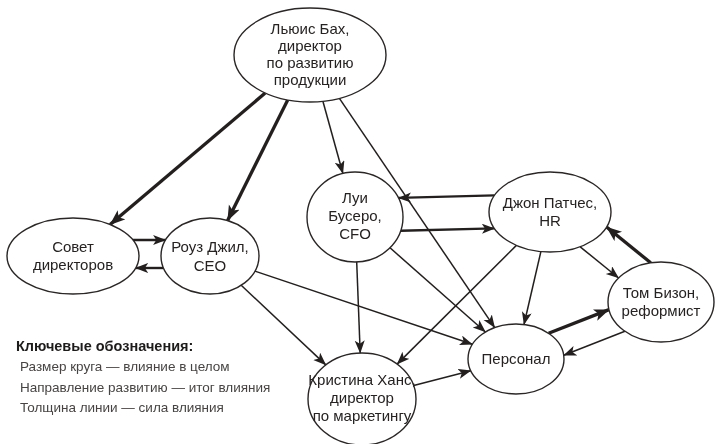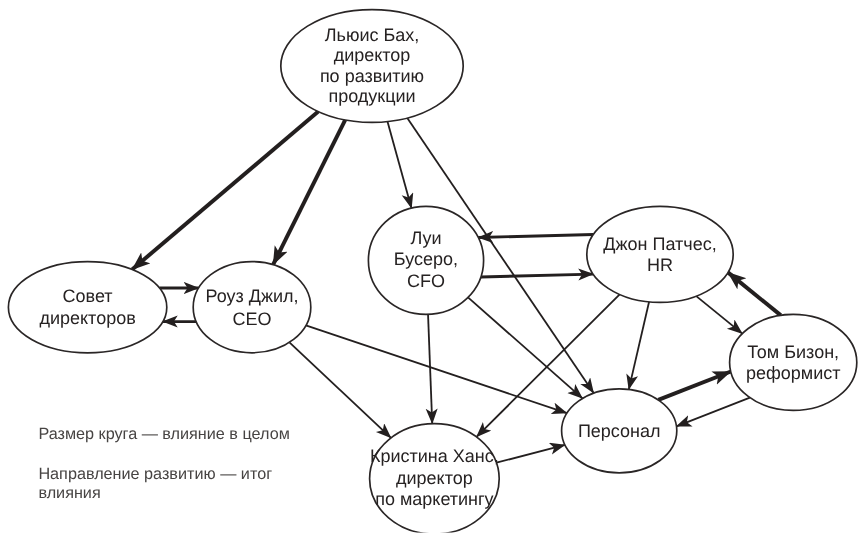--- a/index.html
+++ b/index.html
@@ -43,21 +43,21 @@
     font-size: 14.5px;
     font-weight: bold;
     color: #1e1b1b;
     margin: 0 0 2px 0;
     line-height: 17px;
   }
   .legend-item {
     font-size: 13.5px;
     color: #474443;
     line-height: 16.5px;
-    margin: 16px;
+    margin: 4px;
   }
 </style>
 </head>
 <body>
 
 <div class="stage">
 
   <svg class="diagram" width="719" height="444" viewBox="0 0 719 444">
     <defs>
       <marker id="ah" markerUnits="userSpaceOnUse" markerWidth="15" markerHeight="12" refX="12.5" refY="5" orient="auto">
@@ -140,17 +140,19 @@
         <ellipse class="node-ellipse" cx="362" cy="399" rx="54" ry="46"></ellipse>
         <text x="362" y="385">Кристина Ханс,</text>
         <text x="362" y="403">директор</text>
         <text x="362" y="421">по маркетингу</text>
       </g>
 
     </g>
   </svg>
 
   <div class="legend">
+    <p class="legend-title">Ключевые обозначения:</p>
     <p class="legend-item">Размер круга — влияние в целом</p>
     <p class="legend-item">Направление развитию — итог влияния</p>
+    <p class="legend-item">Толщина линии — сила влияния</p>
   </div>
 
 </div>
 
 </body></html>

